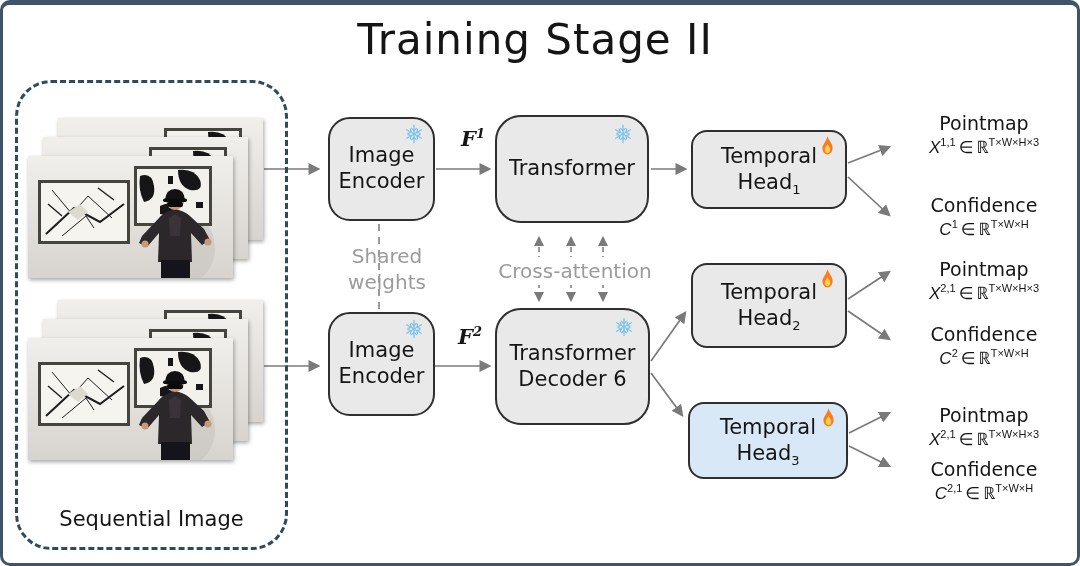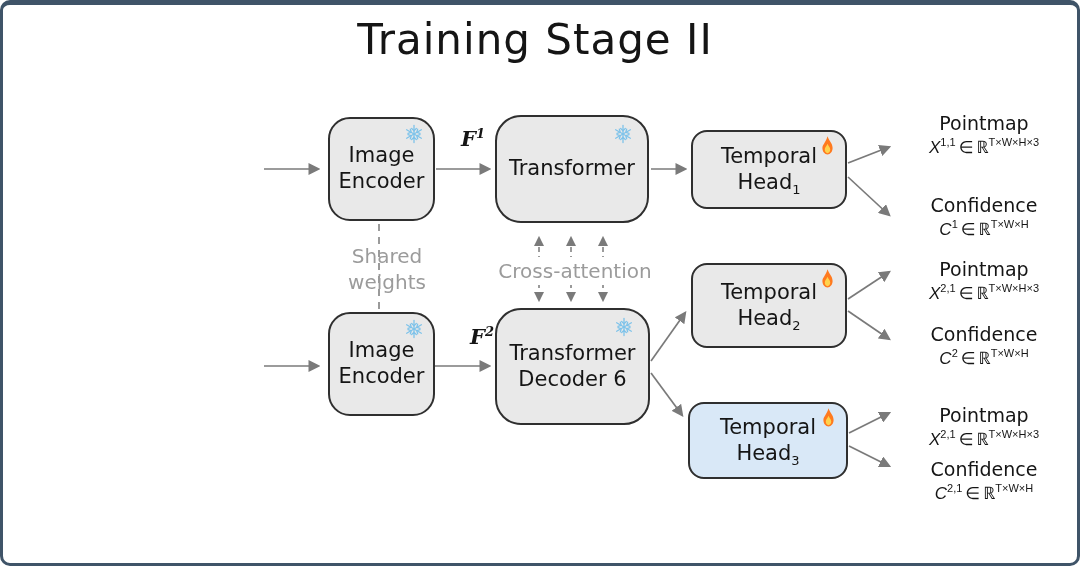--- a/index.html
+++ b/index.html
@@ -32,21 +32,21 @@
   .head1{left:688px; top:125px; width:156px; height:79px; border-radius:16px;}
   .head2{left:688px; top:258px; width:156px; height:85px; border-radius:16px;}
   .head3{left:685px; top:397px; width:160px; height:77px; border-radius:16px;}
   .corner-icon{position:absolute; top:5px; right:9px; width:20px; height:20px;}
   .corner-icon.flame{top:3px; width:17px; height:21px;}
   sub,sup{line-height:0;}
   .node sub{font-size:13px;}
   
   .feat{position:absolute; font-family:"DejaVu Serif","Liberation Serif",serif; font-style:italic; font-size:21px;font-weight:bold;}
   .feat sup{font-size:13px;}
-  .f1{left:458px; top:121px;} .f2{left:467px; top:319px;text-align:right;}
+  .f1{left:458px; top:121px;} .f2{left:455px; top:319px;text-align:right;}
   
   .muted-label{position:absolute; color:var(--muted-text); font-size:20px; text-align:center; line-height:1.3;}
   .shared{left:328px; top:238px; width:112px;}
   .crossatt{left:482px; top:252px; width:180px; background:#fff; padding:1px 0;}
   
   .out-block{position:absolute; left:890px; width:182px; text-align:center;}
   .out-label{font-size:19px;margin-top:7px;}
   .formula{font-size:17px; font-family:Liberation Sans, sans-serif; margin-top:1px; white-space:nowrap;}
   .formula .var{font-style:italic;}
   .formula sup{font-size:11px;}
@@ -138,20 +138,41 @@
     <line x1="845" y1="294" x2="886" y2="267" marker-end="url(#ah)"></line>
     <line x1="845" y1="306" x2="886" y2="334" marker-end="url(#ah)"></line>
     <line x1="846" y1="428" x2="886" y2="408" marker-end="url(#ah)"></line>
     <line x1="846" y1="441" x2="886" y2="461" marker-end="url(#ah)"></line>
     <line class="longdash" x1="376" y1="219" x2="376" y2="305"></line>
     <line class="dash" x1="536" y1="233" x2="536" y2="295" marker-start="url(#ah)" marker-end="url(#ah)"></line>
     <line class="dash" x1="568" y1="233" x2="568" y2="295" marker-start="url(#ah)" marker-end="url(#ah)"></line>
     <line class="dash" x1="600" y1="233" x2="600" y2="295" marker-start="url(#ah)" marker-end="url(#ah)"></line>
   </svg>
 
+  <div class="seq-panel">
+    <svg class="photo" style="left:40px; top:35px;">
+        <use href="#photoArt"></use>
+      </svg>
+    <svg class="photo" style="left:25px; top:54px;">
+        <use href="#photoArt"></use>
+      </svg>
+    <svg class="photo" style="left:10px; top:73px;">
+        <use href="#photoArt"></use>
+      </svg>
+    <svg class="photo" style="left:40px; top:217px;">
+        <use href="#photoArt"></use>
+      </svg>
+    <svg class="photo" style="left:25px; top:236px;">
+        <use href="#photoArt"></use>
+      </svg>
+    <svg class="photo" style="left:10px; top:255px;">
+        <use href="#photoArt"></use>
+      </svg>
+    <div class="seq-label">Sequential Image</div>
+  </div>
 
   <div class="node enc1">
     <svg class="corner-icon">
         <use href="#snowflakeSym"></use>
       </svg>
     <span>Image</span>
     <span>Encoder</span>
   </div>
   <div class="node enc2">
     <svg class="corner-icon">

